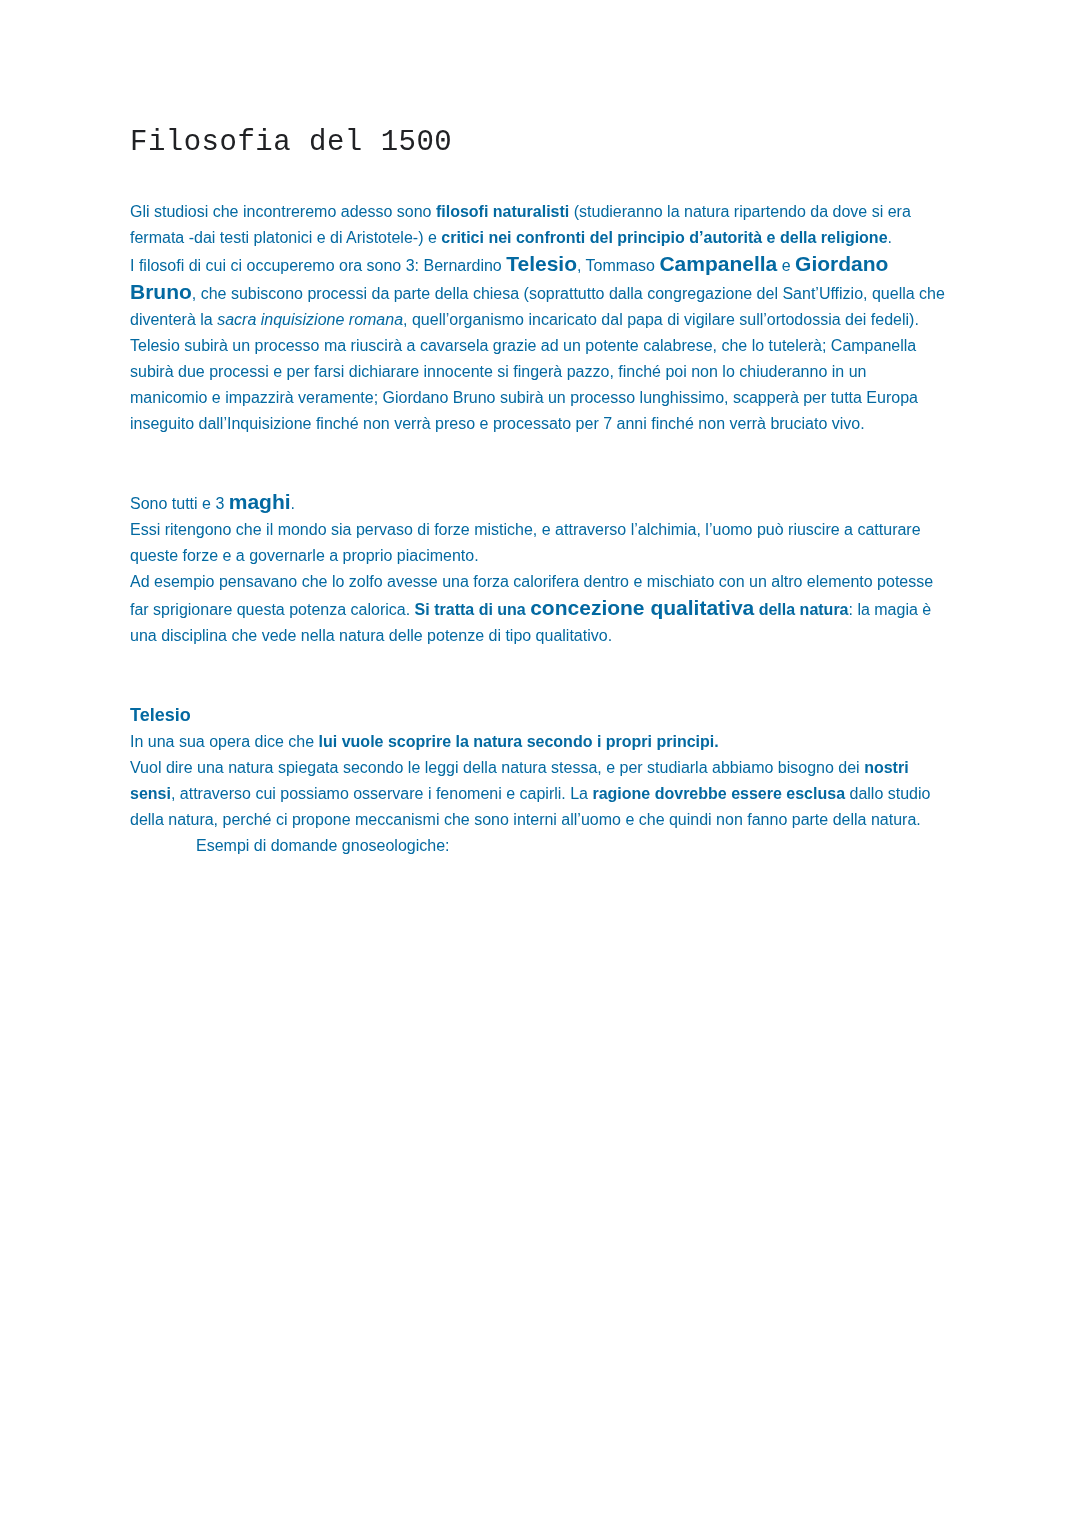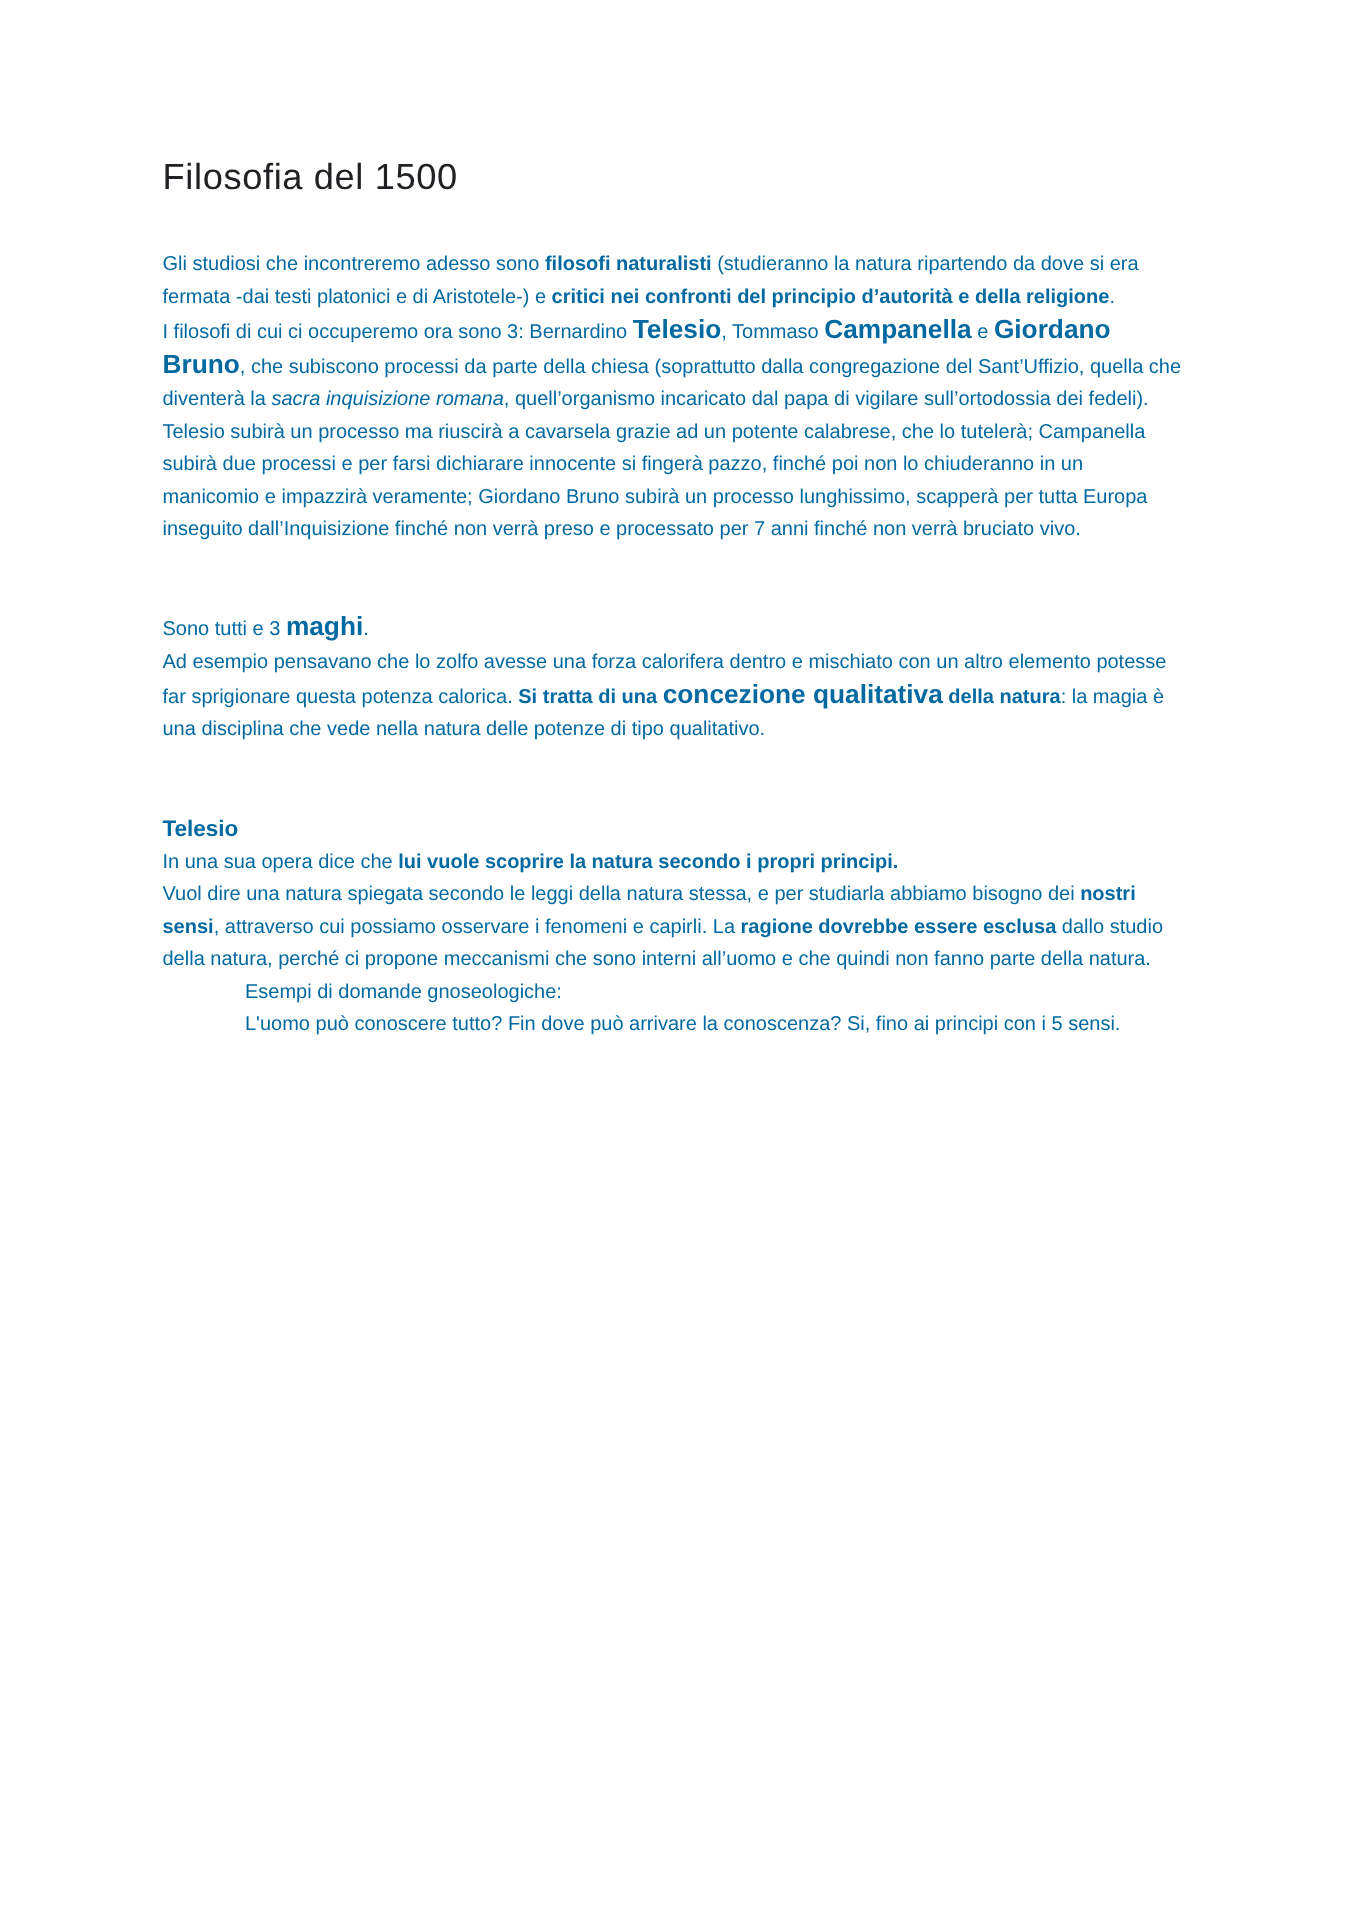--- a/index.html
+++ b/index.html
@@ -14,21 +14,21 @@
     font-family: "Liberation Sans", sans-serif;
     color: #1f1f1f;
   }
   .doc {
     position: absolute;
     left: 130px;
     top: 126px;
     width: 818px;
   }
   .doc-title {
-    font-family: Liberation Sans, sans-serif;
+    font-family: Liberation Mono, monospace;
     font-size: 29px;
     font-weight: 500;
     letter-spacing: 0.5px;
     color: #202124;
     margin: 0 0 40px 0;
   }
   p.para, p.heading {
     margin: 0;
     font-size: 16px;
     line-height: 26px;
@@ -54,22 +54,22 @@
 
 <div class="doc">
   <h1 class="doc-title">Filosofia del 1500</h1>
   <div>
       <p class="para"><span>Gli studiosi che incontreremo adesso sono </span><span class="b">filosofi naturalisti</span><span> (studieranno la natura ripartendo da dove si era fermata -dai testi platonici e di Aristotele-) e </span><span class="b">critici nei confronti del principio d’autorità e della religione</span><span>.</span></p>
       <p class="para"><span>I filosofi di cui ci occuperemo ora sono 3: Bernardino </span><span class="b big">Telesio</span><span>, Tommaso </span><span class="b big">Campanella</span><span> e </span><span class="b big">Giordano Bruno</span><span>, che subiscono processi da parte della chiesa (soprattutto dalla congregazione del Sant’Uffizio, quella che diventerà la </span><span class="i">sacra inquisizione romana</span><span>, quell’organismo incaricato dal papa di vigilare sull’ortodossia dei fedeli).</span></p>
       <p class="para"><span>Telesio subirà un processo ma riuscirà a cavarsela grazie ad un potente calabrese, che lo tutelerà; Campanella subirà due processi e per farsi dichiarare innocente si fingerà pazzo, finché poi non lo chiuderanno in un manicomio e impazzirà veramente; Giordano Bruno subirà un processo lunghissimo, scapperà per tutta Europa inseguito dall’Inquisizione finché non verrà preso e processato per 7 anni finché non verrà bruciato vivo.</span></p>
       <div class="spacer"></div>
       <div class="spacer"></div>
       <p class="para"><span>Sono tutti e 3 </span><span class="b big">maghi</span><span>.</span></p>
+      <p class="para"><span>Essi ritengono che il mondo sia pervaso di forze mistiche, e attraverso l’alchimia, l’uomo può riuscire a catturare queste forze e a governarle a proprio piacimento.</span></p>
       <p class="para"><span>Ad esempio pensavano che lo zolfo avesse una forza calorifera dentro e mischiato con un altro elemento potesse far sprigionare questa potenza calorica. </span><span class="b">Si tratta di una </span><span class="b big">concezione qualitativa</span><span class="b"> della natura</span><span>: la magia è una disciplina che vede nella natura delle potenze di tipo qualitativo.</span></p>
       <div class="spacer"></div>
       <div class="spacer"></div>
       <p class="heading"><span>Telesio</span></p>
       <p class="para"><span>In una sua opera dice che </span><span class="b">lui vuole scoprire la natura secondo i propri principi.</span></p>
       <p class="para"><span>Vuol dire una natura spiegata secondo le leggi della natura stessa, e per studiarla abbiamo bisogno dei </span><span class="b">nostri sensi</span><span>, attraverso cui possiamo osservare i fenomeni e capirli. La </span><span class="b">ragione dovrebbe essere esclusa</span><span> dallo studio della natura, perché ci propone meccanismi che sono interni all’uomo e che quindi non fanno parte della natura.</span></p>
       <p class="para indent"><span>Esempi di domande gnoseologiche:</span></p>
-      <p class="para indent"><span>L'uomo può conoscere tutto? Fin dove può arrivare la conoscenza? Si, fino ai principi con i 5 sensi.</span></p>
     </div>
 </div>
 
 </body></html>

